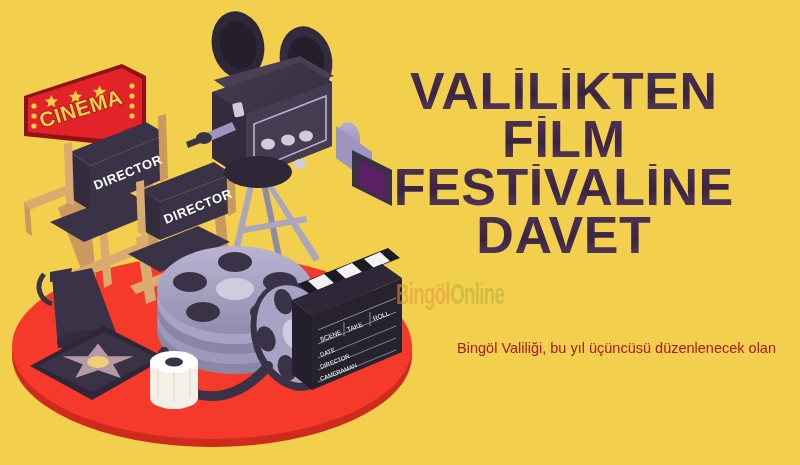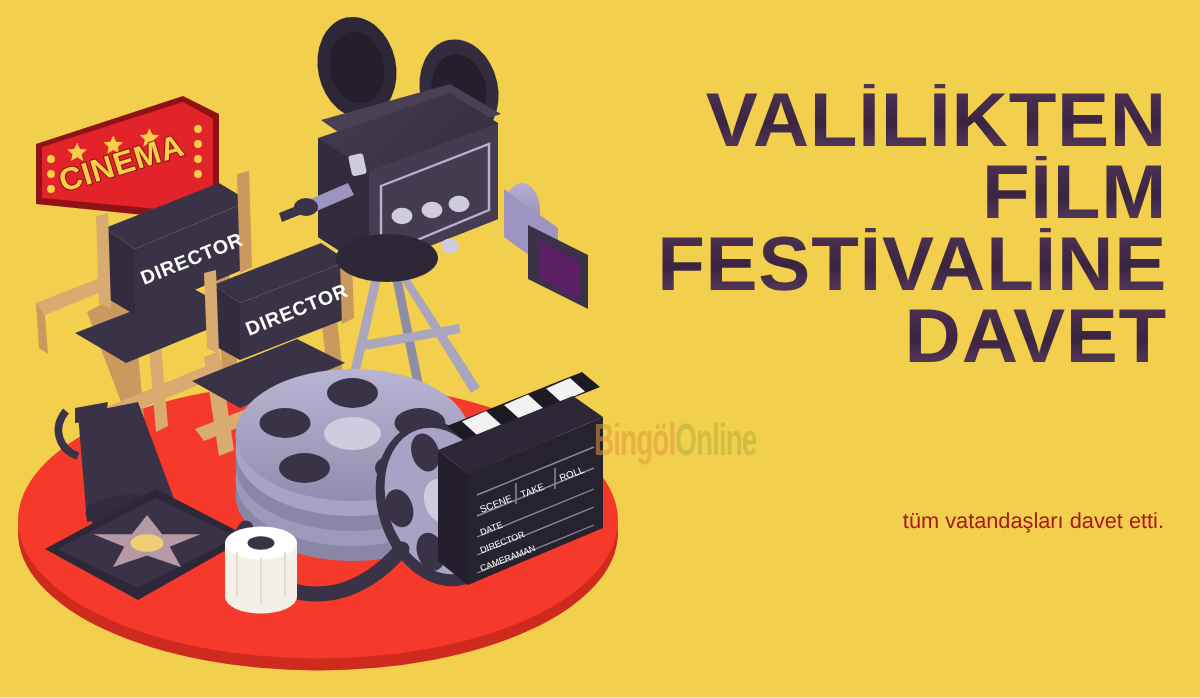--- a/index.html
+++ b/index.html
@@ -23,23 +23,23 @@
     top: 0;
     width: 420px;
     height: 465px;
   }
   #illustration svg { display: block; }
 
   
   #headline {
     position: absolute;
     right: 22px;
-    top: 56px;
+    top: 68px;
     width: 420px;
-    text-align: right;
+    text-align: center;
     line-height: 0.94;
   }
   .hl-line {
     display: block;
     font-family: "Liberation Sans", sans-serif;
     font-weight: bold;
     font-size: 51px;
     letter-spacing: 0.5px;
     color: #4a3050;
     background: linear-gradient(180deg, #4e3355 0%, #3b2442 55%, #5a3d61 100%);
@@ -315,16 +315,16 @@
     <span class="hl-line">FİLM</span>
     <span class="hl-line">FESTİVALİNE</span>
     <span class="hl-line">DAVET</span>
   </div>
 
   <div id="watermark">
     <span class="wm-a">Bingöl</span><span class="wm-b">Online</span>
   </div>
 
   <div id="subtext">
-    <div>tüm vatandaşları davet etti.</div>
+    <div>Bingöl Valiliği, bu yıl üçüncüsü düzenlenecek olan</div>
   </div>
 
 </div>
 
 </body></html>

